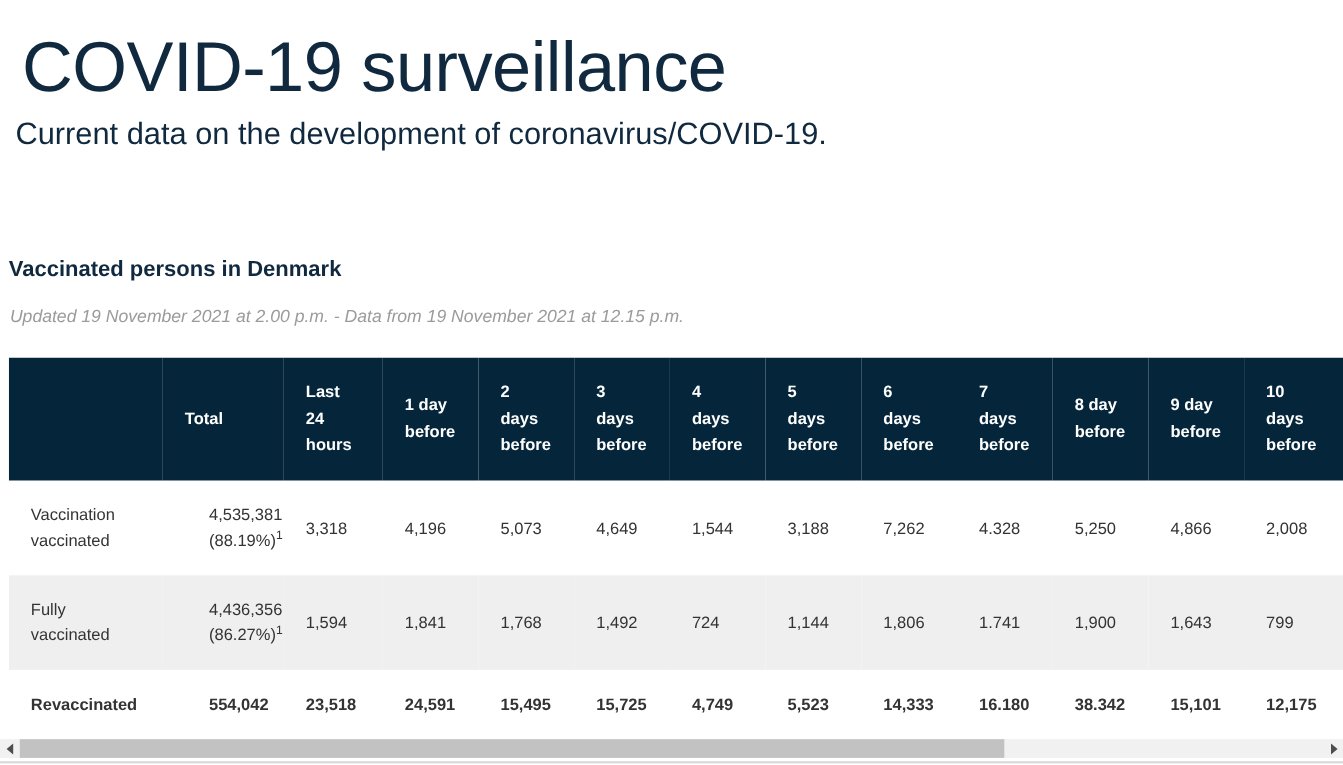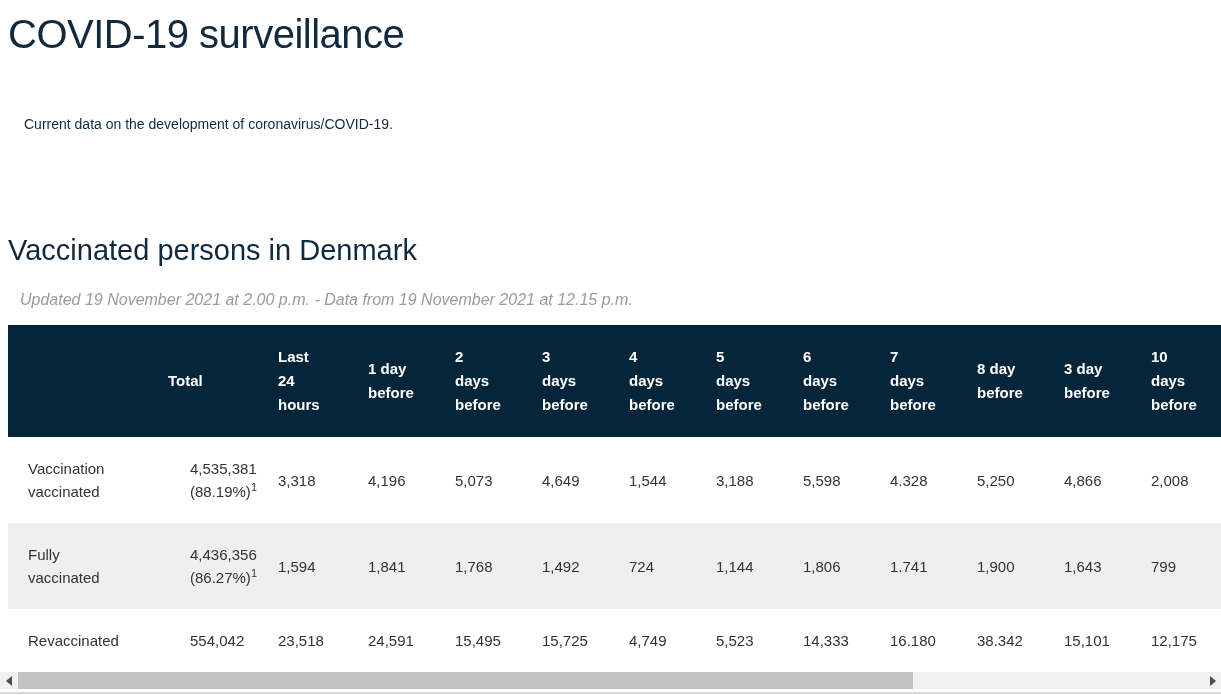--- a/index.html
+++ b/index.html
@@ -12,33 +12,33 @@
     --scrollbar-track:#f1f1f1;
     --scrollbar-thumb:#c2c2c2;
   }
   *{box-sizing:border-box;}
   html,body{margin:0;padding:0;}
   body{
     width:1221px;height:695px;position:relative;overflow:hidden;
     background:#ffffff;font-family:"Liberation Sans",sans-serif;
   }
   .page-title{
-    position:absolute;top:12px;left:8px;margin:0;
-    font-size:40px;font-weight:400;letter-spacing:-0.5px;color:var(--heading);
+    position:absolute;top:12px;left:8px;margin:12px;
+    font-size:64px;font-weight:400;letter-spacing:-0.5px;color:var(--heading);
   }
   .page-subtitle{
-    position:absolute;top:100px;left:8px;margin:16px;
-    font-size:14px;font-weight:400;color:var(--heading);
+    position:absolute;top:100px;left:8px;margin:6px;
+    font-size:28px;font-weight:400;color:var(--heading);
   }
   .section-heading{
     position:absolute;top:234px;left:8px;margin:0;
-    font-size:29px;font-weight:400;color:var(--heading);
+    font-size:20px;font-weight:700;color:var(--heading);
   }
   .updated-note{
-    position:absolute;top:280px;left:9px;margin:11px;
+    position:absolute;top:280px;left:9px;margin:0;
     font-size:16px;font-style:italic;color:var(--muted-text);
   }
   .table-wrap{
     position:absolute;top:325px;left:8px;width:1213px;height:347px;overflow:hidden;
   }
   table{border-collapse:collapse;table-layout:fixed;width:1240px;}
   thead th{
     background:var(--table-header-bg);color:var(--table-header-text);
     font-size:15px;font-weight:bold;text-align:left;vertical-align:middle;
     height:112px;padding:0 0 0 20px;line-height:24px;
@@ -47,21 +47,21 @@
   thead th:nth-child(2){width:110px;}
   thead th:nth-child(3){width:90px;margin-top:19px;}
   thead th:nth-child(n+4){width:87px;}
   thead th:last-child{width:117px;}
   tbody td{
     font-size:15px;color:var(--body-text);vertical-align:middle;
     height:86px;padding:0 0 0 20px;line-height:23px;white-space:nowrap;
     background:#ffffff;
   }
   tbody tr.alt td{background:var(--row-alt-bg);}
-  tbody tr:last-child td{height:62px;}
+  tbody tr:last-child td{height:62px;font-weight:bold;}
   td.row-label{white-space:normal;padding-right:25px;}
   td.total-cell div{white-space:nowrap;margin-left:22px;}
   sup{font-size:11px;line-height:0;}
   
   .hscroll{
     position:absolute;top:672px;left:0;width:1221px;height:17px;
     background:var(--scrollbar-track);
   }
   .scroll-btn{
     position:absolute;top:0;width:17px;height:17px;
@@ -133,21 +133,21 @@
           <th>
             <div>7</div>
             <div>days</div>
             <div>before</div>
           </th>
           <th>
             <div>8 day</div>
             <div>before</div>
           </th>
           <th>
-            <div>3 day</div>
+            <div>9 day</div>
             <div>before</div>
           </th>
           <th>
             <div>10</div>
             <div>days</div>
             <div>before</div>
           </th>
         </tr>
       </thead>
     <tbody id="table-body">
@@ -156,21 +156,21 @@
           <td class="total-cell">
             <div>4,535,381</div>
             <div>(88.19%)<sup>1</sup></div>
           </td>
           <td>3,318</td>
           <td>4,196</td>
           <td>5,073</td>
           <td>4,649</td>
           <td>1,544</td>
           <td>3,188</td>
-          <td>5,598</td>
+          <td>7,262</td>
           <td>4.328</td>
           <td>5,250</td>
           <td>4,866</td>
           <td>2,008</td>
         </tr>
         <tr class="alt">
           <td class="row-label">Fully vaccinated</td>
           <td class="total-cell">
             <div>4,436,356</div>
             <div>(86.27%)<sup>1</sup></div>

